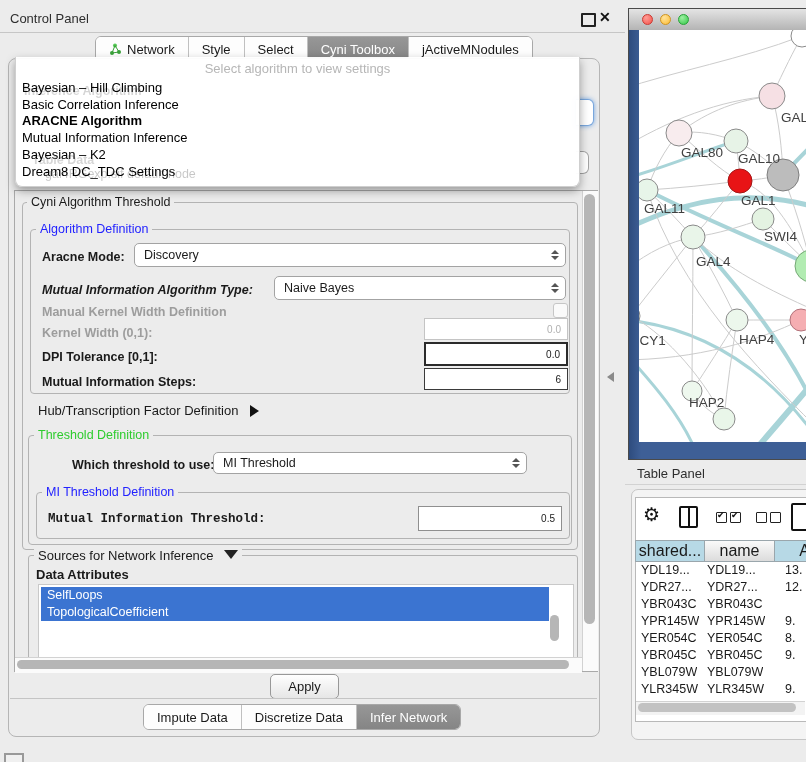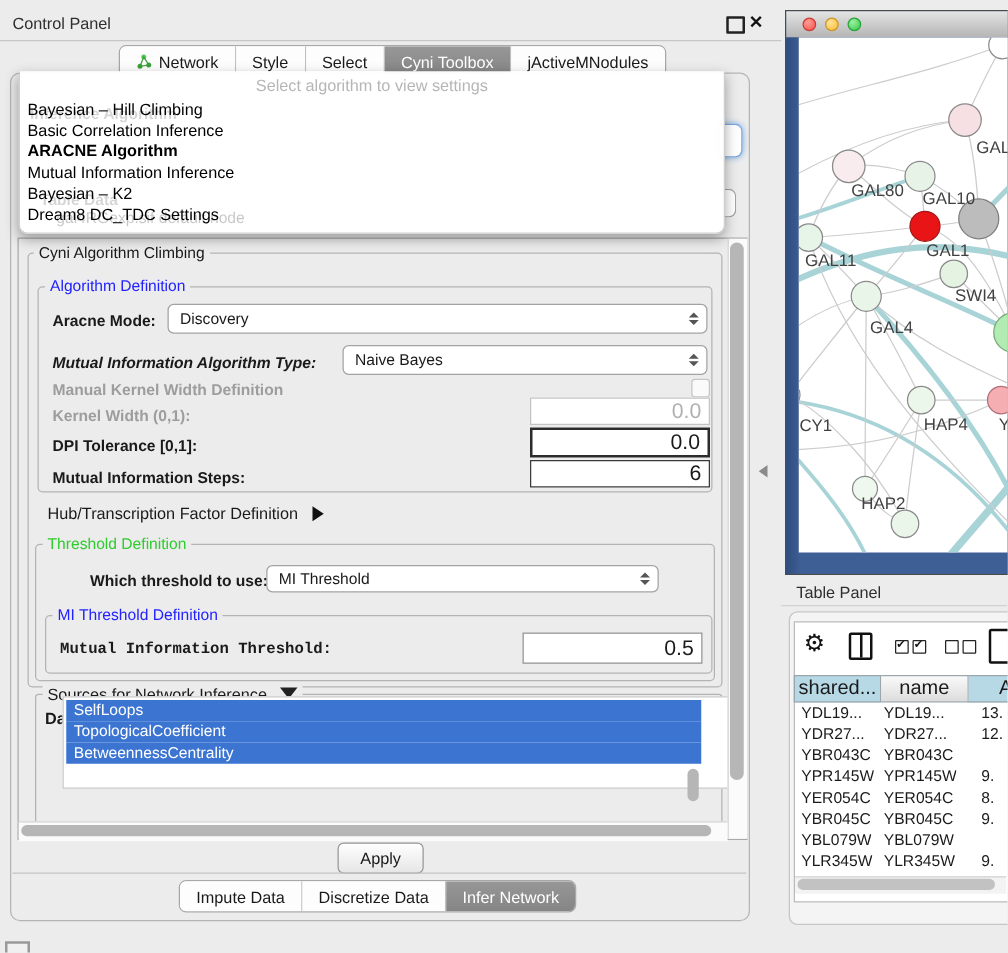--- a/index.html
+++ b/index.html
@@ -24,21 +24,21 @@
   .gtitle{background:#ececec;padding:0 4px;font-size:12.5px;white-space:nowrap}
   
   .combo{background:#fff;border:1px solid #a3a3a3;border-radius:5px;display:flex;align-items:center;
     font-size:12.5px;padding:0 6px 0 9px;box-sizing:border-box}
   .combo .val{flex:1;white-space:nowrap;overflow:hidden}
   .spin{display:flex;flex-direction:column;gap:2px;align-items:center}
   .spin i{width:0;height:0;border-left:4px solid transparent;border-right:4px solid transparent}
   .spin .up{border-bottom:4px solid #555}
   .spin .dn{border-top:4px solid #555}
   .field{background:#fff;display:flex;align-items:center;justify-content:flex-end;
-    padding-right:6px;font-size:17px;box-sizing:border-box}
+    padding-right:6px;font-size:10px;box-sizing:border-box}
   .blbl{font-weight:bold;font-size:12.5px;white-space:nowrap}
   .dis{color:#9d9d9d}
   
   .dd-overlay{left:15px;top:57px;width:563px;height:129px;background:rgba(255,255,255,0.96);
      border:1px solid #cfcfcf;border-top:none;border-radius:0 0 7px 7px;
      box-shadow:0 4px 10px rgba(0,0,0,0.35);z-index:40}
   .dd-prompt{position:absolute;left:0;right:0;top:4px;text-align:center;color:#b6b6b6;font-size:13px}
   .dd-item{position:absolute;left:6px;font-size:13px;white-space:nowrap;color:#000}
   .ghost{position:absolute;color:#000;opacity:0.16;pointer-events:none;font-size:12.5px;font-weight:bold;white-space:nowrap}
   
@@ -103,21 +103,21 @@
   </div>
 
 <div class="abs outer-panel"></div>
 
 <div class="abs" style="left:576px;top:99px;width:17px;height:25px;background:#fff;border:1.5px solid #79a7dd;border-left:none;border-radius:0 6px 6px 0;box-shadow:0 0 5px #6fa3e0;"></div>
 <div class="abs" style="left:576px;top:151px;width:12px;height:21px;background:#fff;border:1px solid #a3a3a3;border-left:none;border-radius:0 6px 6px 0;"></div>
 
 <div class="abs" style="left:14px;top:190px;width:584px;height:482px;border:1px solid #a9a9a9;box-sizing:border-box;background:#ececec;"></div>
 
 <div class="abs gbox" style="left:22px;top:202px;width:554px;height:346px;"></div>
-<div class="abs gtitle" style="left:27px;top:195px;">Cyni Algorithm Climbing</div>
+<div class="abs gtitle" style="left:27px;top:195px;">Cyni Algorithm Threshold</div>
 
 <div class="abs gbox" style="left:30px;top:229px;width:538px;height:163px;"></div>
 <div class="abs gtitle" style="left:36px;top:222px;color:#2222ff;">Algorithm Definition</div>
 
 <div class="abs blbl" style="left:42px;top:250px;">Aracne Mode:</div>
 <div class="abs combo" style="left:134px;top:243px;width:432px;height:24px;">
   <span class="val">Discovery</span>
   <span class="spin">
       <i class="up"></i>
       <i class="dn"></i>
@@ -167,24 +167,23 @@
 <div class="abs blbl" style="left:48px;top:512px;font-family:Liberation Mono, monospace;">Mutual Information Threshold:</div>
 <div class="abs field" style="left:418px;top:506px;width:144px;height:25px;border:1px solid #8f8f8f;">0.5</div>
 
 <div class="abs gbox" style="left:28px;top:555px;width:548px;height:106px;border-radius:3px;"></div>
 <div class="abs gtitle" style="left:34px;top:548px;font-size:13px;">
   <span>Sources for Network Inference</span>
   <span style="display:inline-block;margin-left:7px;width:0;height:0;border-left:7px solid transparent;border-right:7px solid transparent;border-top:9px solid #222;vertical-align:1px;"></span>
 </div>
 <div class="abs blbl" style="left:36px;top:567px;font-size:13px;">Data Attributes</div>
 
-<div class="abs attr-list" style="left:38px;top:557px;width:534px;height:72px;margin-left:12px;" id="attr-list">
+<div class="abs attr-list" style="left:38px;top:584px;width:534px;height:72px;" id="attr-list">
     <div class="attr-item" style="top: 2px; background: rgb(59, 116, 209);">SelfLoops</div>
     <div class="attr-item" style="top: 18.8px; background: rgb(59, 116, 209);">TopologicalCoefficient</div>
-    <div class="attr-item" style="top: 35.6px; background: rgb(59, 116, 209);">BetweennessCentrality</div>
   </div>
 <div class="abs sb-thumb" style="left:550px;top:615px;width:9px;height:26px;"></div>
 
 <div class="abs sb-track-v" style="left:582px;top:191px;width:15px;height:480px;"></div>
 <div class="abs sb-thumb" style="left:584px;top:194px;width:11px;height:430px;"></div>
 <div class="abs sb-track-h" style="left:15px;top:657px;width:567px;height:15px;"></div>
 <div class="abs sb-thumb" style="left:17px;top:660px;width:552px;height:9px;"></div>
 
 <div class="abs btn" style="left:270px;top:674px;width:67px;height:23px;">Apply</div>
 <div class="abs" style="left:10px;top:698px;width:587px;border-top:1px solid #c4c4c4;"></div>

